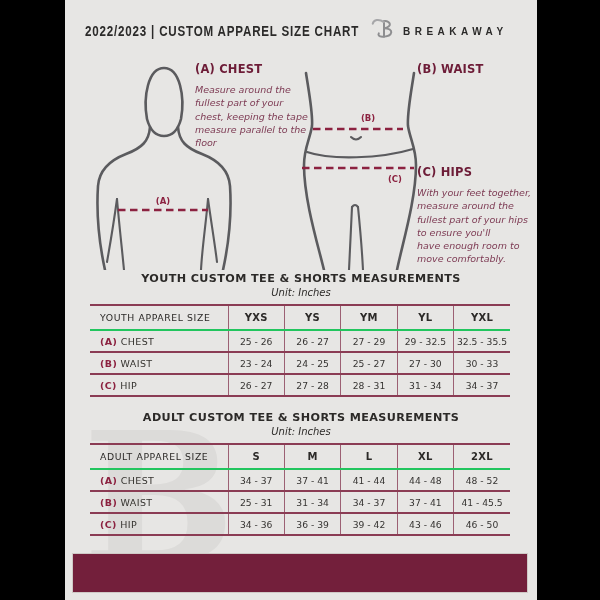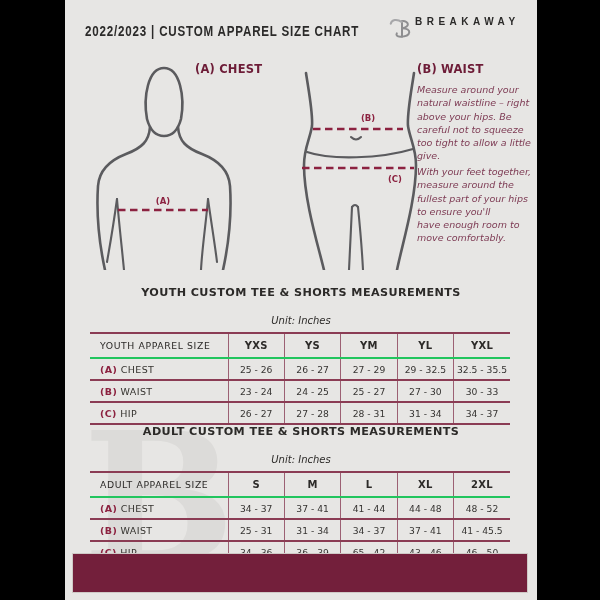--- a/index.html
+++ b/index.html
@@ -4,40 +4,40 @@
 <style>
   html,body{margin:0;padding:0;width:600px;height:600px;overflow:hidden;background:#000;}
   *{box-sizing:border-box;}
   .stage{position:relative;width:600px;height:600px;background:#000;font-family:"DejaVu Sans",sans-serif;}
   .doc{position:absolute;left:65px;top:0;width:472px;height:600px;background:#e7e6e4;overflow:hidden;}
 
   
   .doc-title{position:absolute;left:20px;top:23px;font-family:"Liberation Sans",sans-serif;
     font-size:14.5px;font-weight:bold;letter-spacing:1px;color:#2b2a29;white-space:nowrap;
     transform:scaleX(0.8);transform-origin:left center;}
-  .brand{position:absolute;left:324px;top:16px;display:flex;align-items:flex-start;}
+  .brand{position:absolute;left:306px;top:16px;display:flex;align-items:center;gap:6px;}
   .brand-name{font-family:"Liberation Sans",sans-serif;font-size:10px;font-weight:bold;
     letter-spacing:4.5px;color:#2b2a29;white-space:nowrap;}
 
   
   .fig{position:absolute;}
   .fig svg{display:block;}
   .outline{fill:none;stroke:#5b5b5e;stroke-width:2.6;stroke-linecap:round;stroke-linejoin:round;}
   .thin{stroke-width:2.1;}
   .dash{stroke:#8c2240;stroke-width:2.4;stroke-dasharray:7.5 4.5;fill:none;}
   .svglabel{font-family:"DejaVu Sans",sans-serif;font-size:8.5px;font-weight:bold;fill:#8c2240;}
 
   
   .instr{position:absolute;width:118px;}
   .instr h3{margin:0 0 7px 0;font-size:11.5px;font-weight:bold;color:#6d1c37;letter-spacing:0.2px;}
   .instr p{margin:0;font-size:9.5px;line-height:1.4;font-style:italic;color:#7d3a53;white-space:pre-line;}
 
   
   .table-sec{position:absolute;left:0;width:472px;z-index:1;}
-  .table-sec h2{margin:16px;text-align:center;font-size:11.2px;font-weight:bold;color:#2c2a28;letter-spacing:0.4px;}
+  .table-sec h2{margin:2px;text-align:center;font-size:11.2px;font-weight:bold;color:#2c2a28;letter-spacing:0.4px;}
   .unit{text-align:center;font-size:10px;font-style:italic;font-weight:normal;color:#2c2a28;margin-top:2px;}
   table{position:relative;margin:6px 0 0 25px;width:420px;border-collapse:collapse;table-layout:fixed;
     border-top:2px solid #8b3c54;border-bottom:2px solid #8b3c54;}
   col.c0{width:138px;}
   th,td{padding:0;text-align:center;vertical-align:middle;}
   thead tr{height:25px;border-bottom:2px solid #22c55e;}
   tbody tr{height:22px;border-bottom:2px solid #8b3c54;}
   tbody tr:last-child{border-bottom:none;}
   th+th,td+td{border-left:1.5px solid #9c6073;}
   th{font-size:10px;font-weight:bold;color:#2c2a28;letter-spacing:0.3px;}
@@ -99,26 +99,27 @@
         <path class="outline thin" d="M 58 152 C 60 172, 62 195, 63 215"></path>
         <line class="dash" x1="13" y1="74" x2="103" y2="74"></line>
         <line class="dash" x1="2" y1="113" x2="114" y2="113"></line>
         <text class="svglabel" x="68" y="66" text-anchor="middle">(B)</text>
         <text class="svglabel" x="95" y="127" text-anchor="middle">(C)</text>
       </svg>
     </div>
 
     <div class="instr" style="left:130px;top:62px;width:115px;">
       <h3>(A) CHEST</h3>
+      <p>Measure around the fullest part of your chest, keeping the tape measure parallel to the floor</p>
     </div>
     <div class="instr" style="left:352px;top:62px;">
       <h3>(B) WAIST</h3>
-      <p>Measure around your natural waistline – right above your hips. Be careful not to squeeze too tight to allow a little give.</p>
     </div>
     <div class="instr" style="left:352px;top:165px;">
+      <h3>(C) HIPS</h3>
       <p>With your feet together, measure around the fullest part of your hips to ensure you'll
 have enough room to move comfortably.</p>
     </div>
 
     <div class="watermark">B</div>
 
     <section class="table-sec" style="top:270px;">
       <h2>YOUTH CUSTOM TEE &amp; SHORTS MEASUREMENTS</h2>
       <div class="unit">Unit: Inches</div>
       <table>
@@ -205,21 +206,21 @@
             <td>25 - 31</td>
             <td>31 - 34</td>
             <td>34 - 37</td>
             <td>37 - 41</td>
             <td>41 - 45.5</td>
           </tr>
           <tr>
             <td class="first"><span class="key">(C)</span> <span class="lbl">HIP</span></td>
             <td>34 - 36</td>
             <td>36 - 39</td>
-            <td>65 - 42</td>
+            <td>39 - 42</td>
             <td>43 - 46</td>
             <td>46 - 50</td>
           </tr>
         </tbody>
       </table>
     </section>
 
     <div class="footer-bar"></div>
   </div>
 </div>

